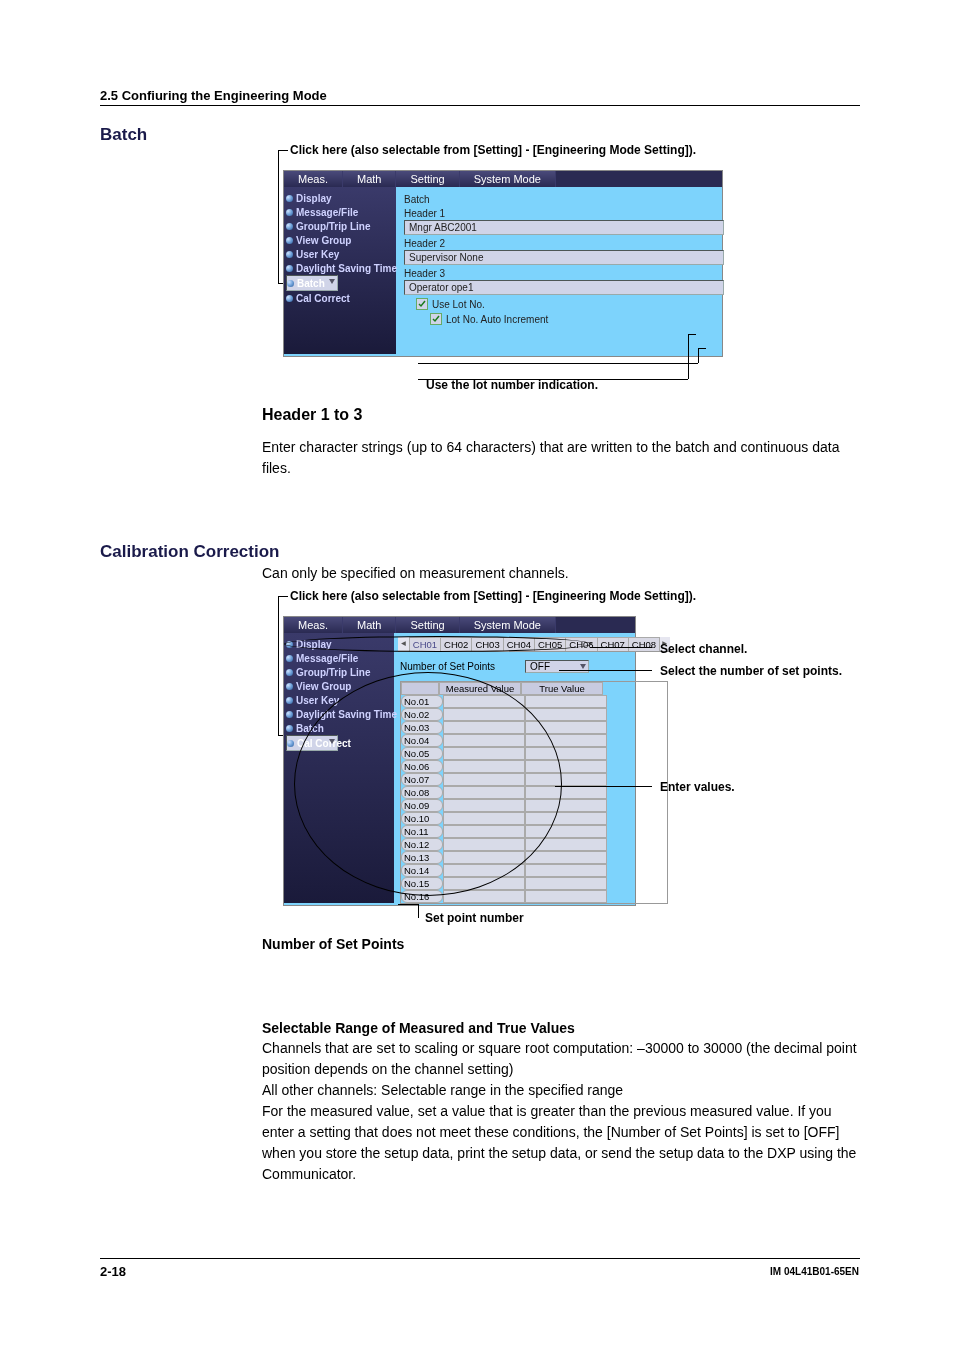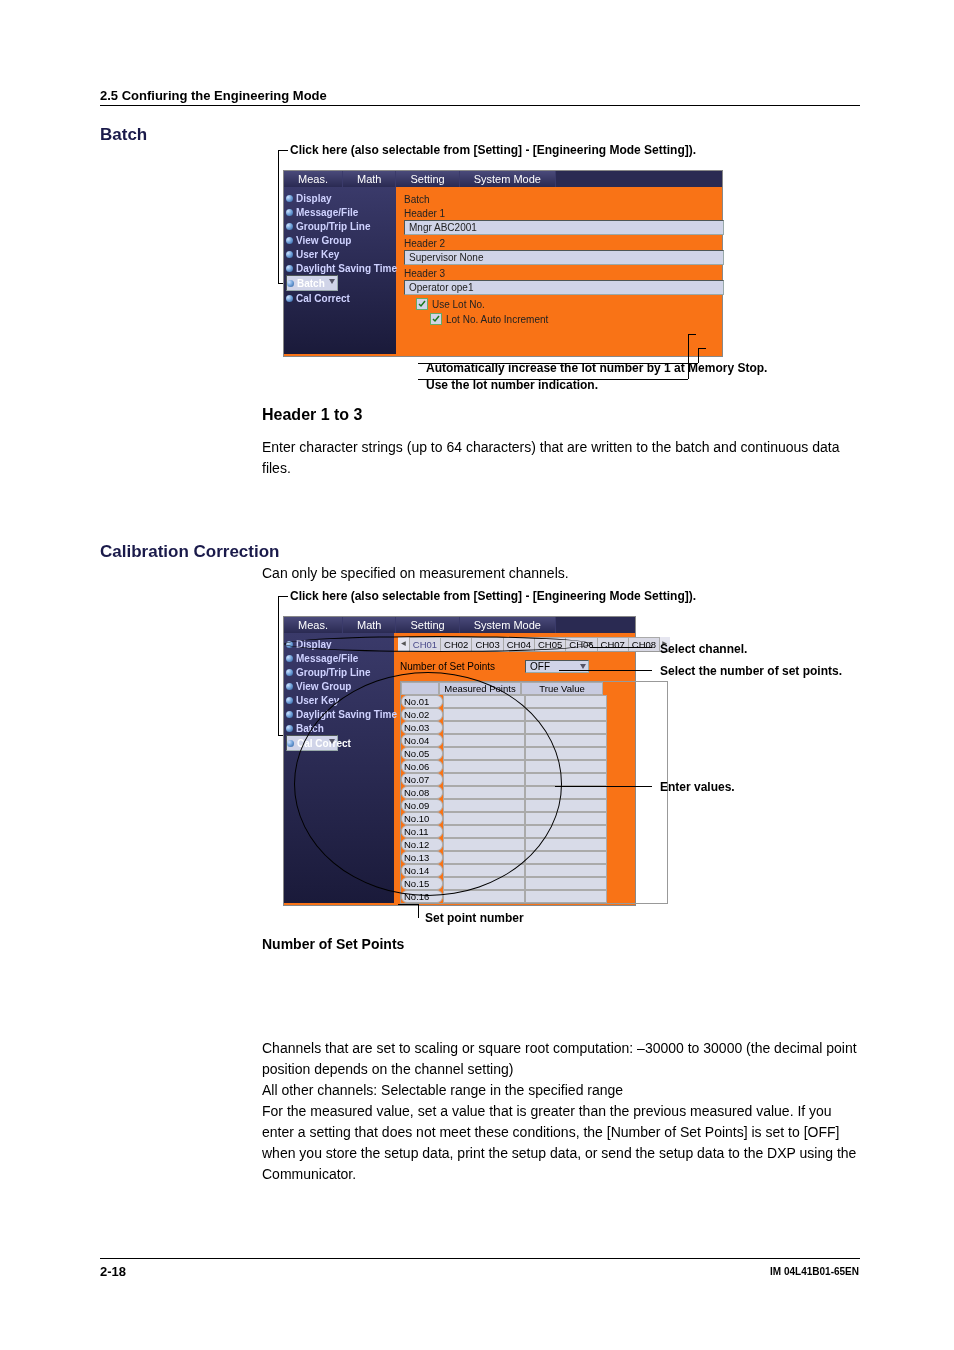--- a/index.html
+++ b/index.html
@@ -18,21 +18,21 @@
 
   .bracket { position: absolute; border-left: 1px solid #000; }
   .b1a { left: 278px; top: 150px; height: 133px; }
   .b1tick-top { position: absolute; left: 278px; top: 150px; width: 10px; border-top: 1px solid #000; }
   .b1tick-bot { position: absolute; left: 278px; top: 283px; width: 10px; border-top: 1px solid #000; }
   .b2a { left: 278px; top: 596px; height: 139px; }
   .b2tick-top { position: absolute; left: 278px; top: 596px; width: 10px; border-top: 1px solid #000; }
   .b2tick-bot { position: absolute; left: 278px; top: 735px; width: 10px; border-top: 1px solid #000; }
 
   
-  .shot { position: absolute; border: 1px solid #888; background: #f97316; font-size: 11px; }
+  .shot { position: absolute; border: 1px solid #888; background: #7dd3fc; font-size: 11px; }
   .shot1 { left: 283px; top: 170px; width: 438px; height: 185px; }
   .menubar { display: flex; background: #2a2a52; color: #fff; font-size: 11px; }
   .menubar .cell { padding: 2px 14px; border-right: 1px solid #3a3a6a; background: linear-gradient(#4a4a7a, #2a2a52); }
   .body1 { display: flex; height: calc(100% - 18px); }
   .tree { width: 108px; background: linear-gradient(#3a3a6a, #1a1a3a); color: #cfd2ff; padding: 4px 2px; font-size: 10px; font-weight: bold; }
   .tree .item { padding: 1.5px 0 1.5px 10px; position: relative; white-space: nowrap; }
   .tree .item.sel { color: #fff; }
   .tree .dot::before { content: ""; position: absolute; left: 0; top: 4px; width: 7px; height: 7px; border-radius: 50%;
     background: radial-gradient(circle at 30% 30%, #cfe3ff 0%, #6fa0d8 50%, #2a5a9a 100%); }
   .detail { flex: 1; padding: 4px 8px; color: #222; }
@@ -169,21 +169,20 @@
     </div>
   </div>
 </div>
 
 <div class="line l-inc-v"></div>
 <div class="line l-inc-in"></div>
 <div class="line l-inc-h"></div>
 <div class="line l-lot-v"></div>
 <div class="line l-lot-in"></div>
 <div class="line l-lot-h"></div>
-<div class="anno anno1a">Automatically increase the lot number by 1 at Memory Stop.</div>
 <div class="anno anno1b">Use the lot number indication.</div>
 
 <div class="body-text bt-h1t">Header 1 to 3</div>
 <div class="body-text bt-h1p">Enter character strings (up to 64 characters) that are written to the batch and continuous data files.</div>
 
 <div class="h-cal">Calibration Correction</div>
 <div class="body-text bt-calp">Can only be specified on measurement channels.</div>
 <div class="caption cap2">Click here (also selectable from [Setting] - [Engineering Mode Setting]).</div>
 <div class="bracket b2a"></div>
 <div class="b2tick-top"></div>
@@ -220,21 +219,21 @@
         <div class="tab">CH08</div>
         <span class="arrow">▸</span>
       </div>
       <div class="nsp-row">
         <span>Number of Set Points</span>
         <span class="sel">OFF</span>
       </div>
       <div class="tbl">
         <div class="tr">
           <div class="th h0"></div>
-          <div class="th h1">Measured Points</div>
+          <div class="th h1">Measured Value</div>
           <div class="th h2">True Value</div>
         </div>
         <div id="tbl-rows">
               <div class="tr">
                 <div class="td td0">No.01</div>
                 <div class="td td1"></div>
                 <div class="td td2"></div>
               </div>
               <div class="tr">
                 <div class="td td0">No.02</div>
@@ -324,20 +323,21 @@
 <div class="r-line rl3"></div>
 <div class="r-ann r1">Select channel.</div>
 <div class="r-ann r2" style="width:200px">Select the number of set points.</div>
 <div class="r-ann r3">Enter values.</div>
 <div class="line spn-setpt-line-h"></div>
 <div class="line spn-setpt-line-v"></div>
 <div class="spn spn-setpt">Set point number</div>
 
 <div class="body-text bt-nspt">Number of Set Points</div>
 
+<div class="body-text bt-srt">Selectable Range of Measured and True Values</div>
 <div class="body-text bt-srp" style="white-space: pre-line">Channels that are set to scaling or square root computation: –30000 to 30000 (the decimal point position depends on the channel setting)
 All other channels: Selectable range in the specified range
 For the measured value, set a value that is greater than the previous measured value. If you enter a setting that does not meet these conditions, the [Number of Set Points] is set to [OFF] when you store the setup data, print the setup data, or send the setup data to the DXP using the Communicator.</div>
 
 <div class="footer-rule"></div>
 <div class="pgnum">2-18</div>
 <div class="docid">IM 04L41B01-65EN</div>
 
 </div>
 

